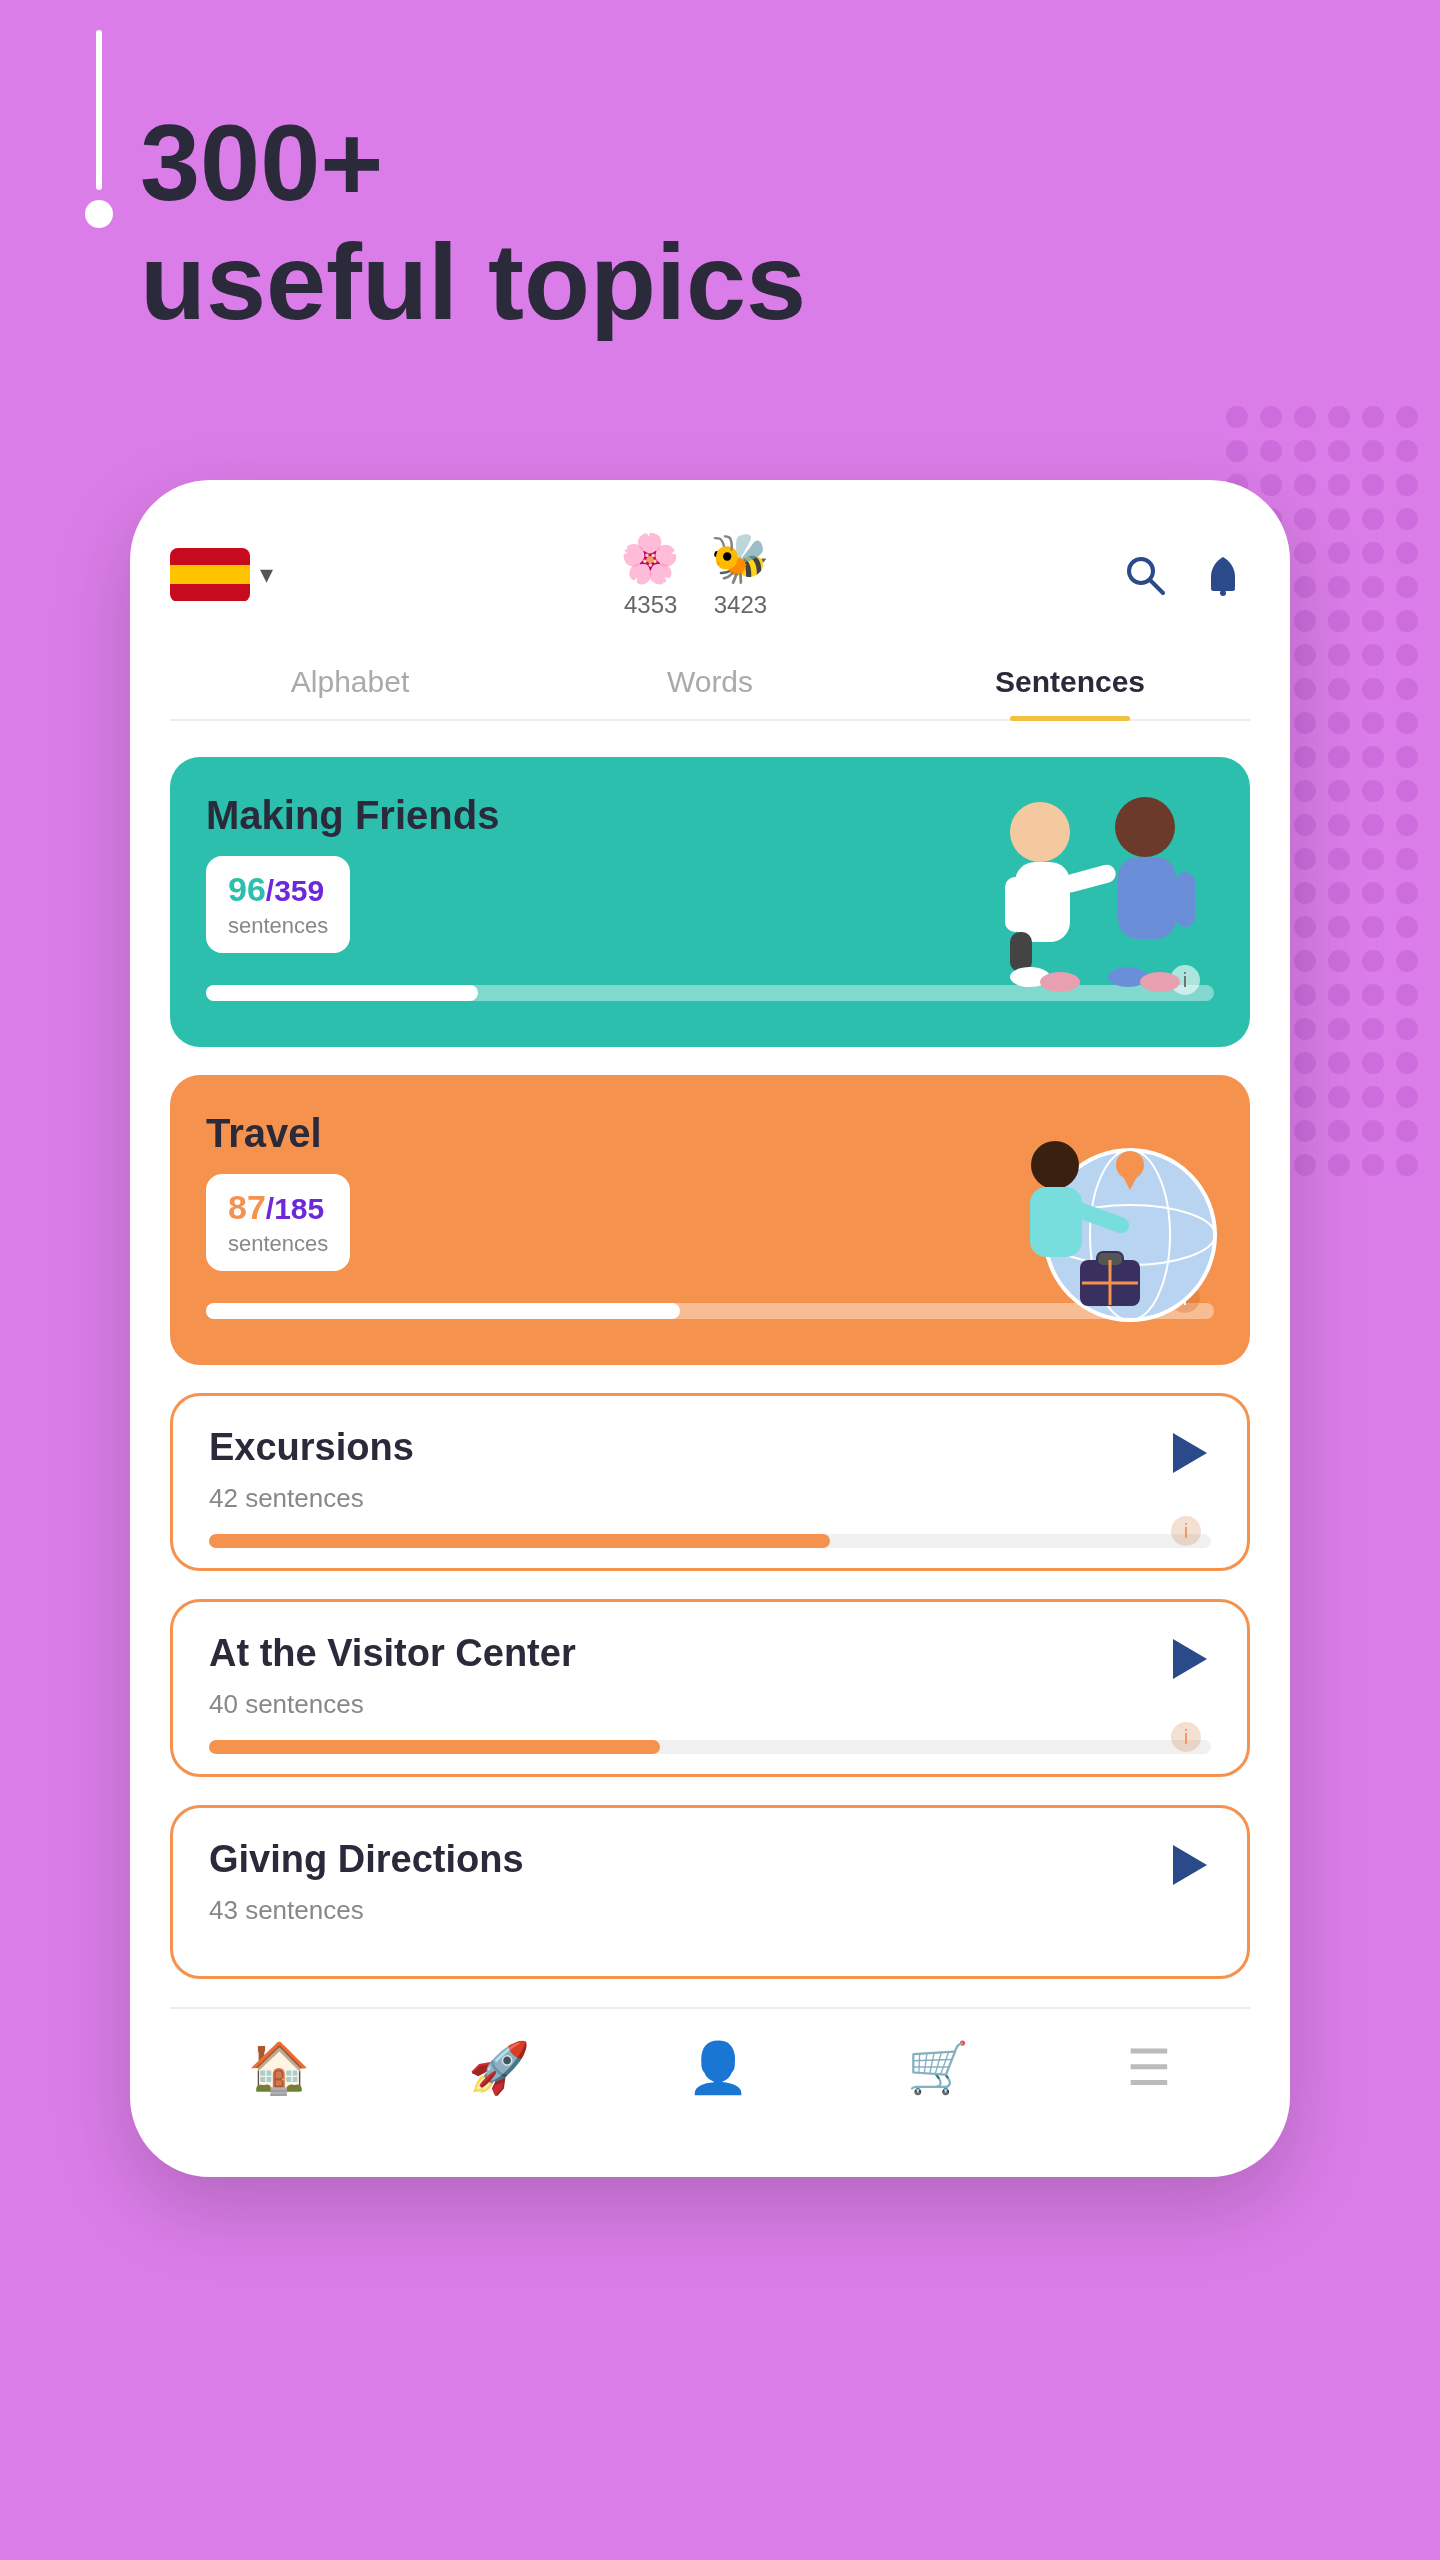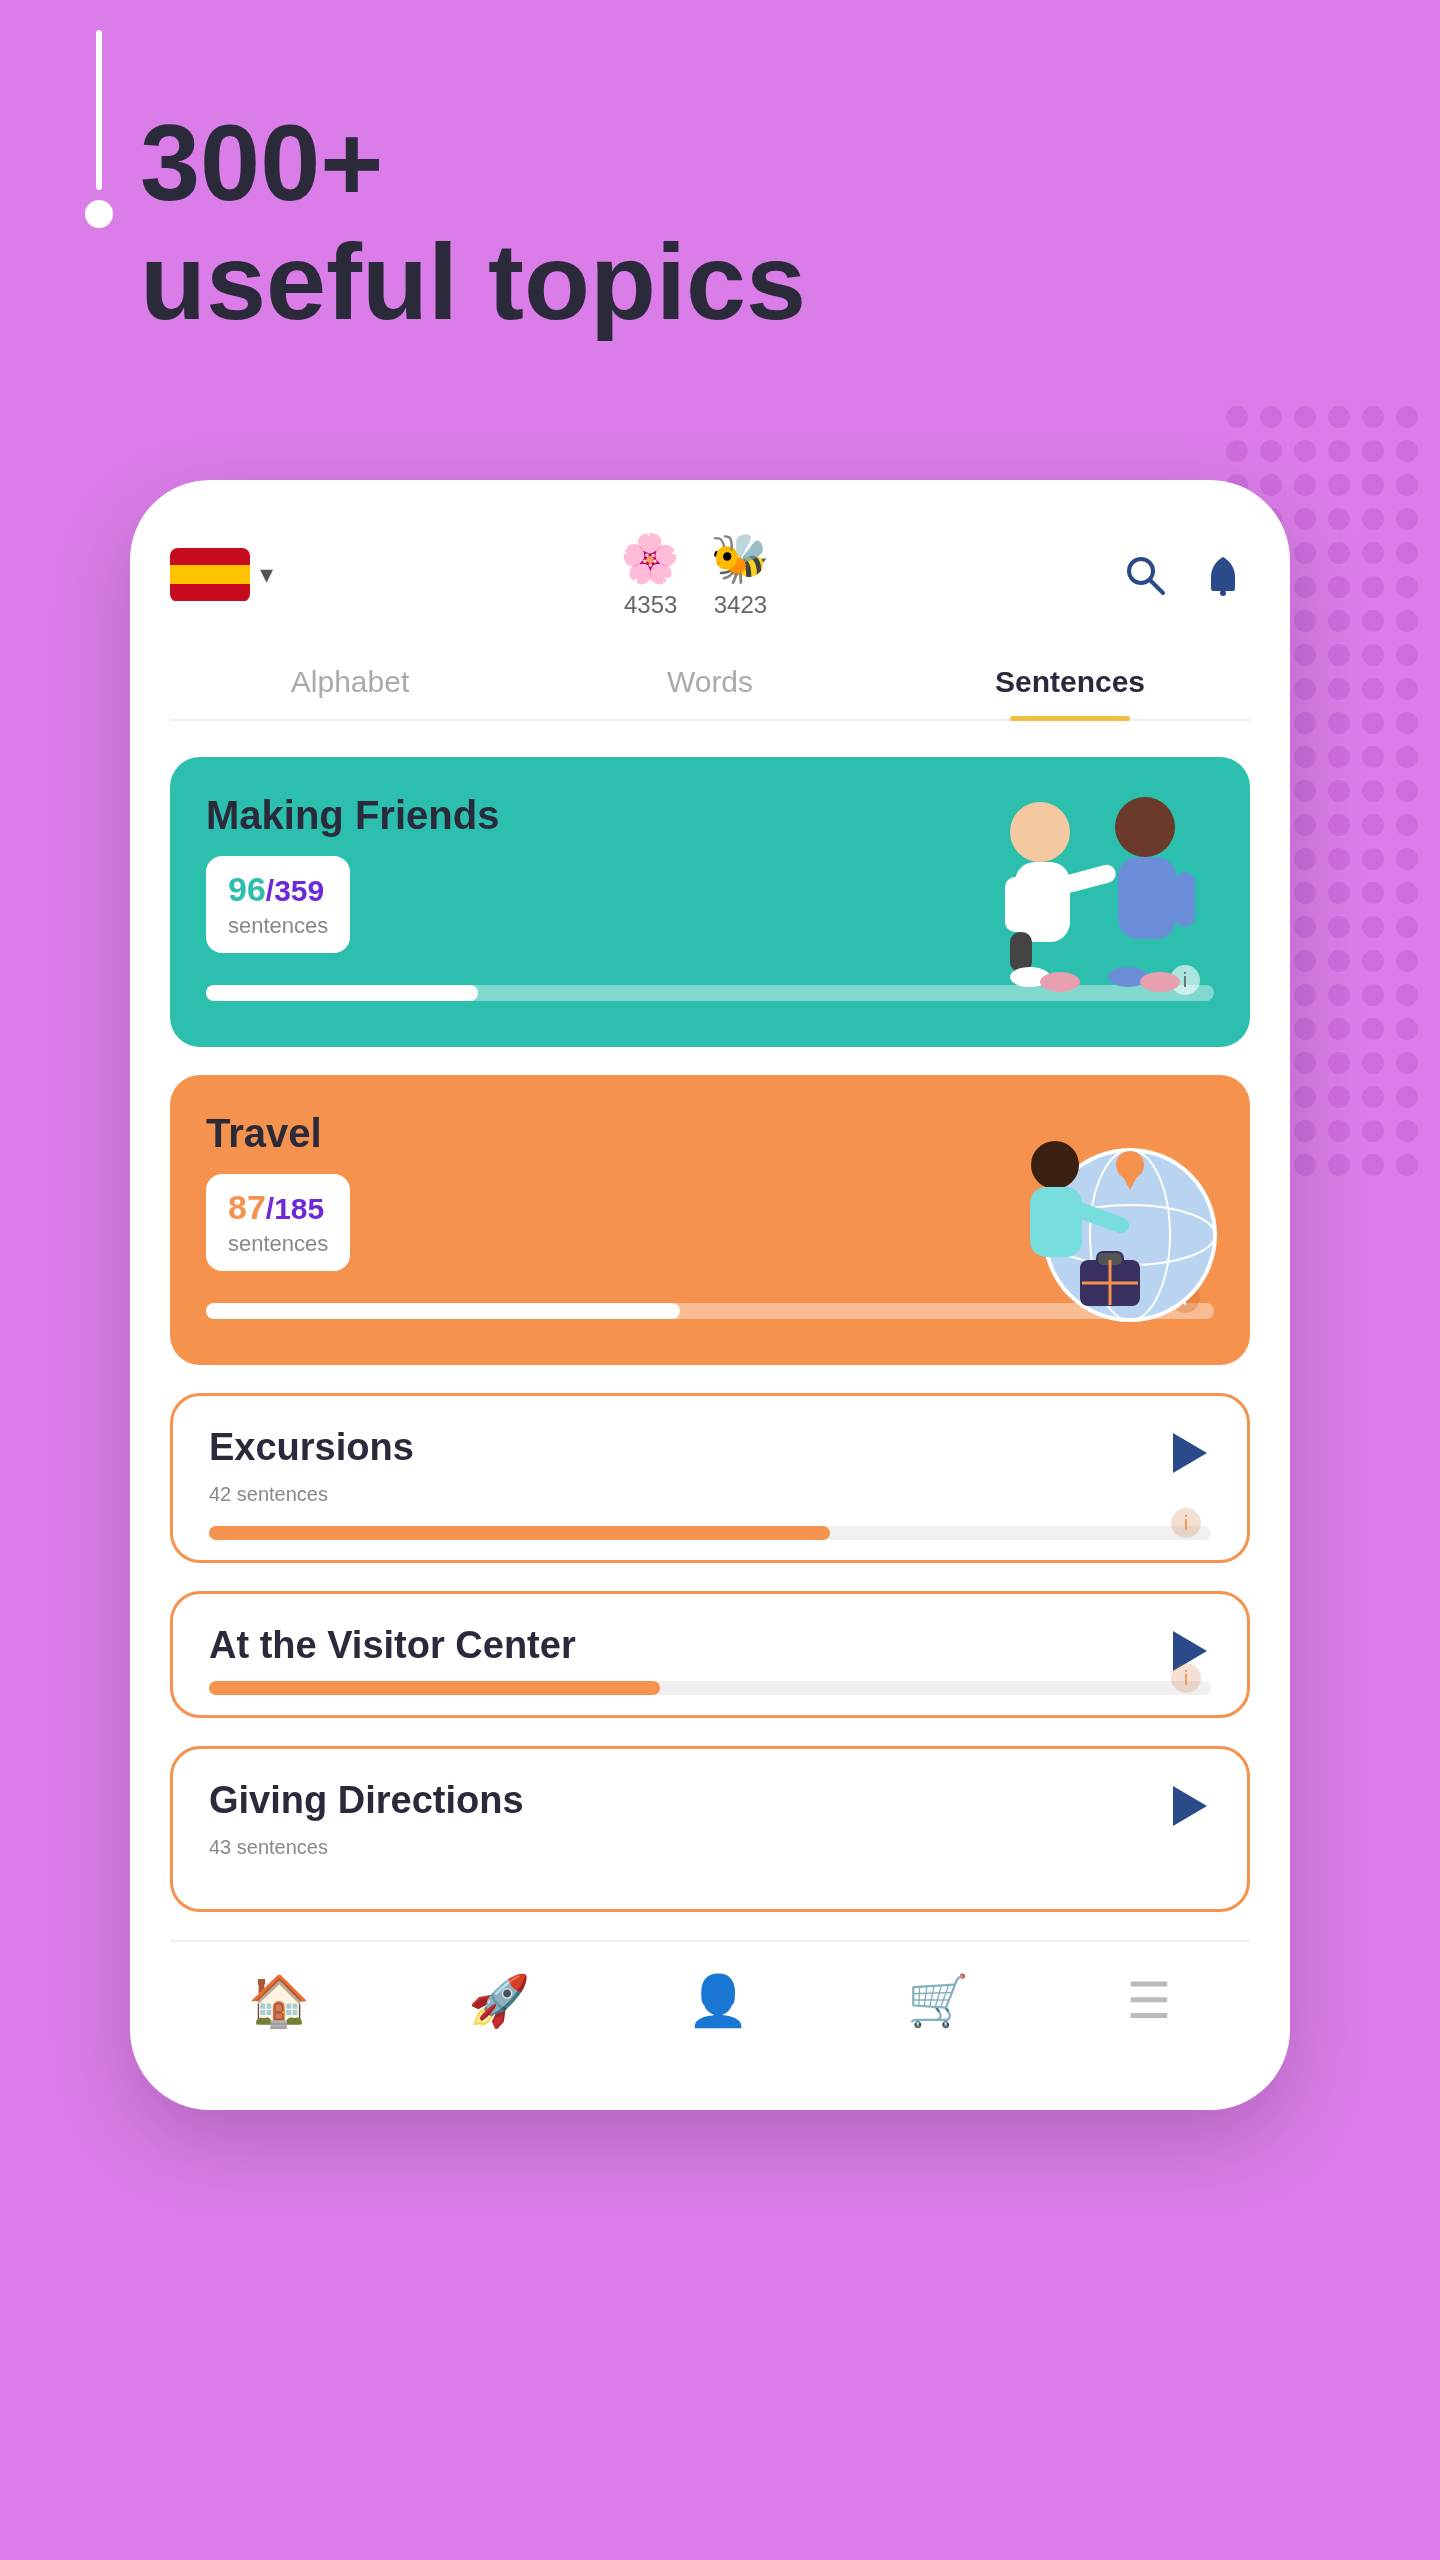--- a/index.html
+++ b/index.html
@@ -317,21 +317,21 @@
 
     .play-triangle {
       width: 0;
       height: 0;
       border-top: 20px solid transparent;
       border-bottom: 20px solid transparent;
       border-left: 34px solid #2a4a8a;
     }
 
     .sub-count {
-      font-size: 20px;
+      font-size: 26px;
       color: #888;
       margin-bottom: 20px;
     }
 
     .white-progress-wrap {
       height: 14px;
       background: #f0f0f0;
       border-radius: 7px;
       margin: 14px 0 20px 0;
       position: relative;
@@ -666,20 +666,21 @@
       <div style="width:62%; height:100%; background:#f5924e; border-radius:7px;"></div>
       <div class="info-icon" style="background:rgba(200,100,30,0.2); color:#f5924e; right:10px; bottom:2px;">i</div>
     </div>
   </div>
 
   <div class="card card-white" style="position:relative;">
     <div class="card-title-white">At the Visitor Center</div>
     <div class="play-btn">
       <div class="play-triangle"></div>
     </div>
+    <div class="sub-count">40 sentences</div>
     <div class="white-progress-wrap">
       <div style="width:45%; height:100%; background:#f5924e; border-radius:7px;"></div>
       <div class="info-icon" style="background:rgba(200,100,30,0.2); color:#f5924e; right:10px; bottom:2px;">i</div>
     </div>
   </div>
 
   <div class="card card-white" style="position:relative; padding-bottom:30px;">
     <div class="card-title-white">Giving Directions</div>
     <div class="play-btn">
       <div class="play-triangle"></div>

